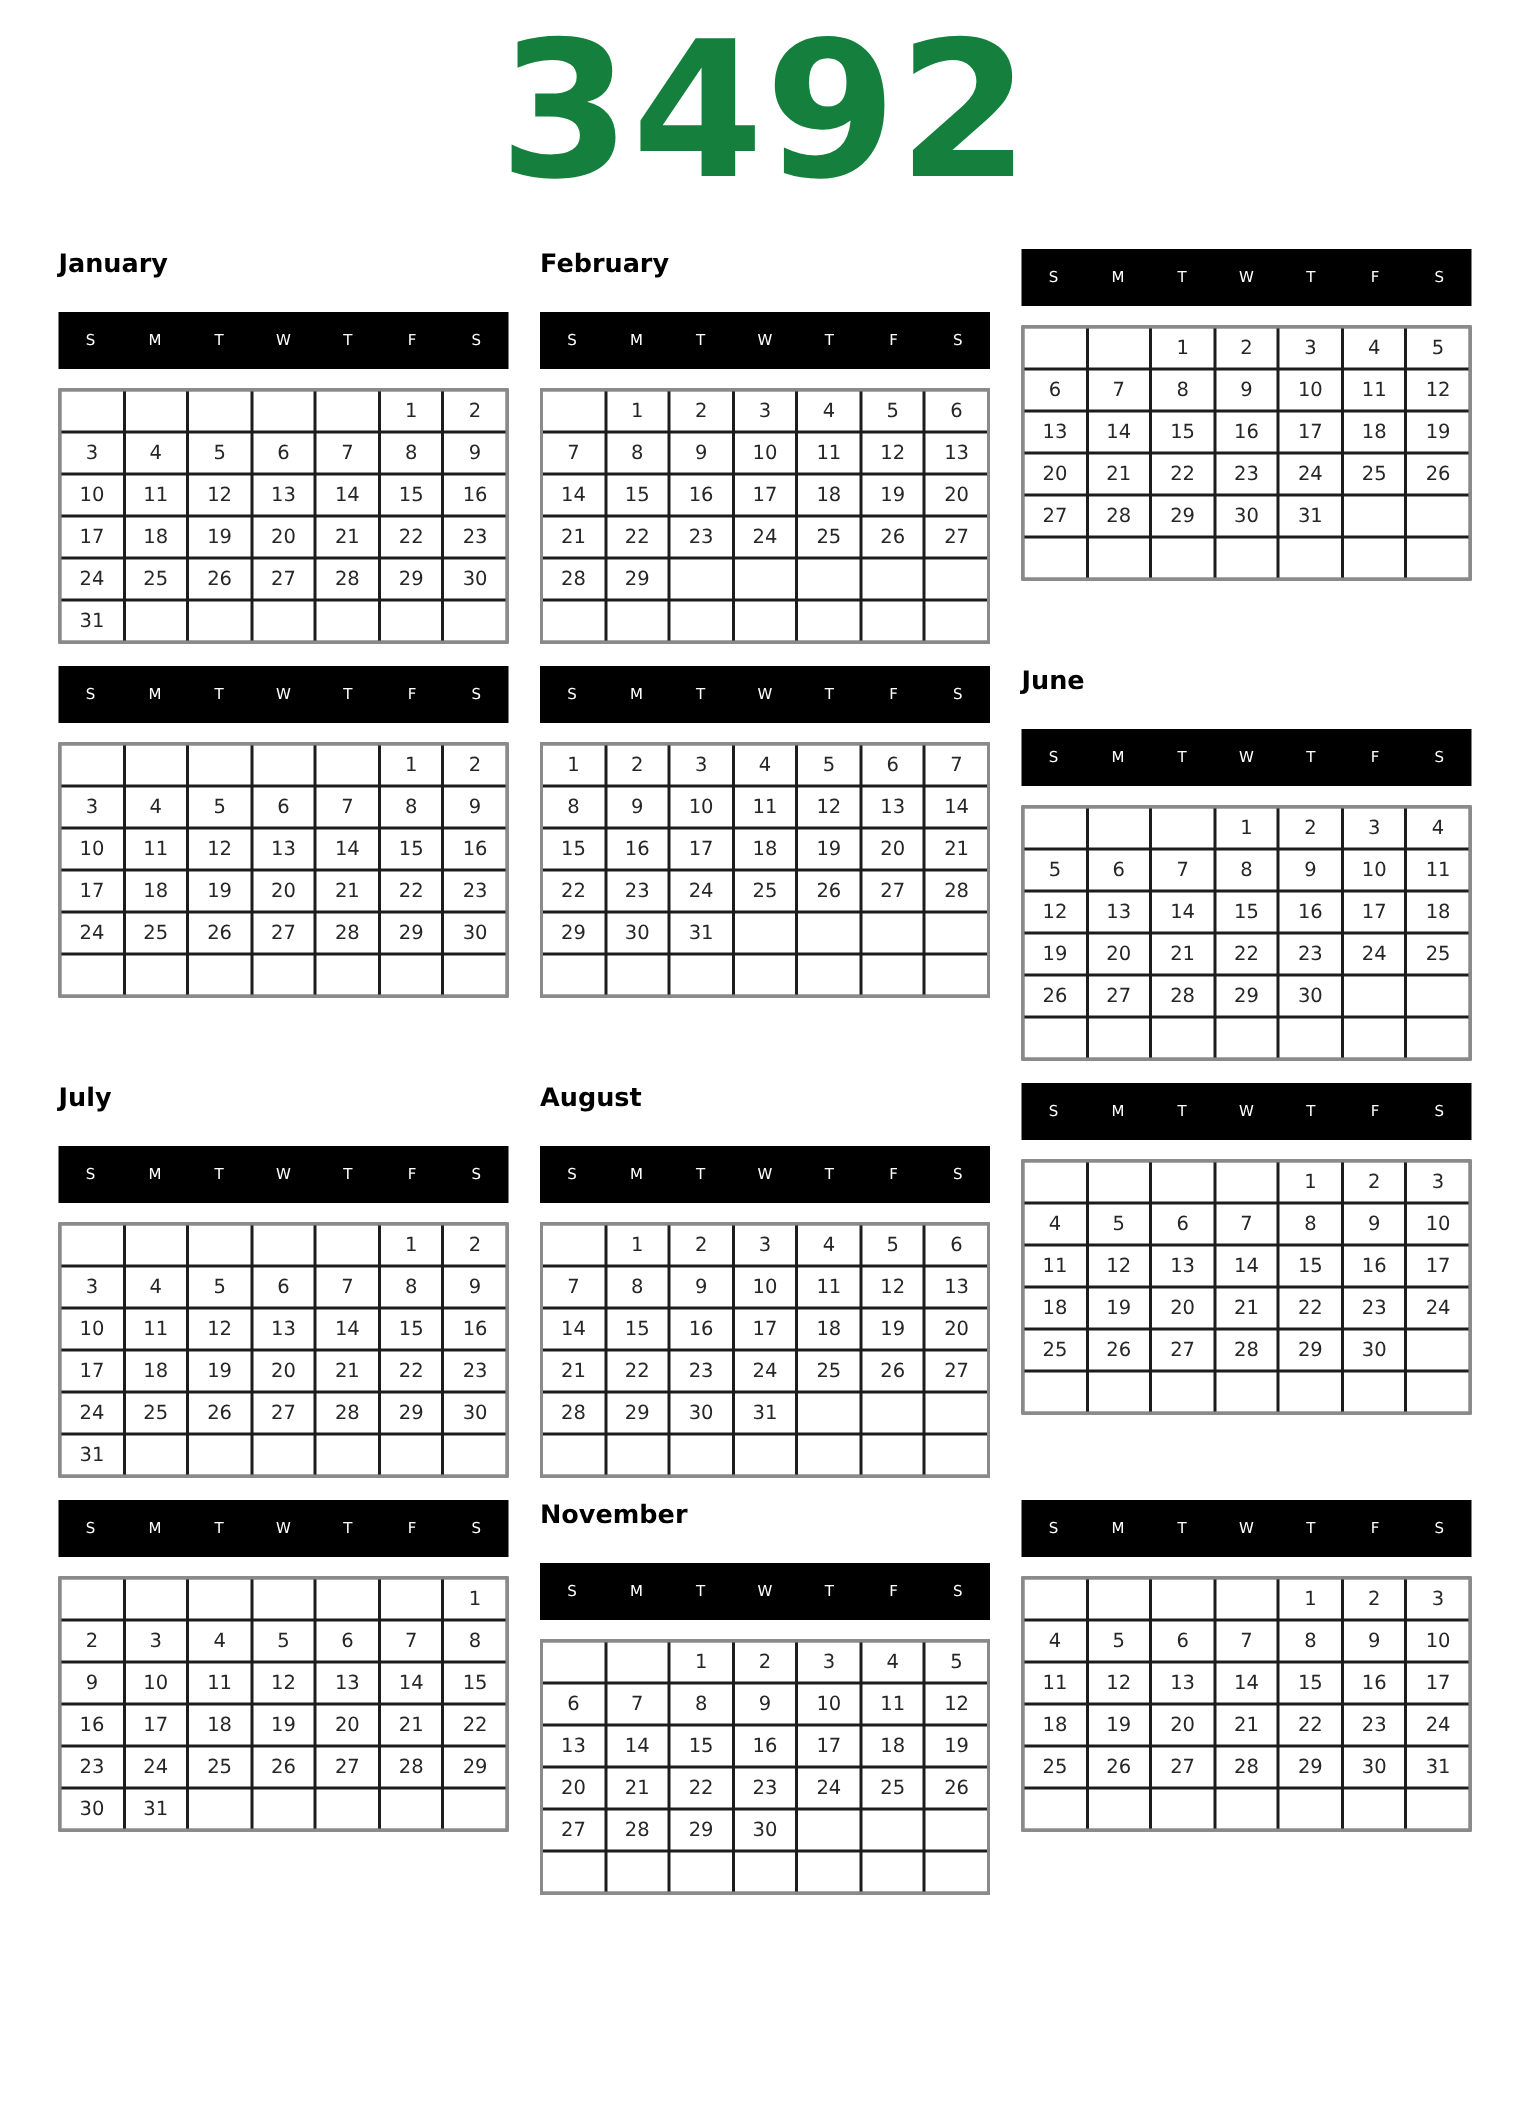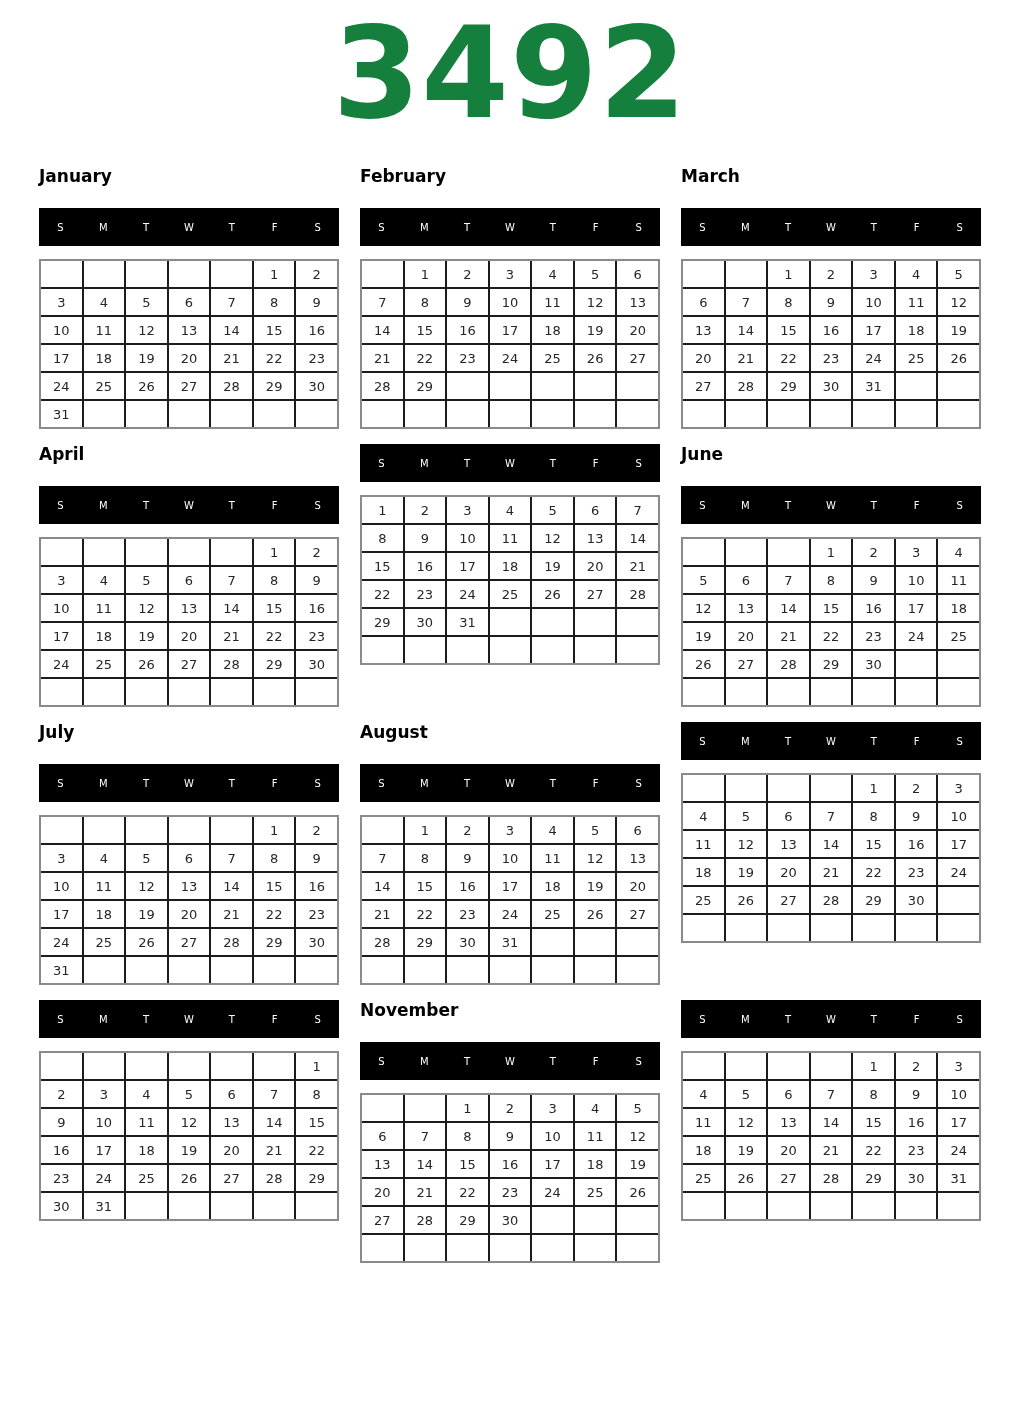--- a/index.html
+++ b/index.html
@@ -190,21 +190,20 @@
           <div class="date-cell"></div>
           <div class="date-cell"></div>
           <div class="date-cell"></div>
           <div class="date-cell"></div>
           <div class="date-cell"></div>
           <div class="date-cell"></div>
           <div class="date-cell"></div>
         </div>
       </div>
       <div class="month">
-        <div class="month-title">March</div>
         <div class="weekday-header">
           <span class="weekday-label">S</span>
           <span class="weekday-label">M</span>
           <span class="weekday-label">T</span>
           <span class="weekday-label">W</span>
           <span class="weekday-label">T</span>
           <span class="weekday-label">F</span>
           <span class="weekday-label">S</span>
         </div>
         <div class="date-grid">
@@ -246,21 +245,20 @@
           <div class="date-cell"></div>
           <div class="date-cell"></div>
           <div class="date-cell"></div>
           <div class="date-cell"></div>
           <div class="date-cell"></div>
           <div class="date-cell"></div>
           <div class="date-cell"></div>
         </div>
       </div>
       <div class="month">
-        <div class="month-title">April</div>
         <div class="weekday-header">
           <span class="weekday-label">S</span>
           <span class="weekday-label">M</span>
           <span class="weekday-label">T</span>
           <span class="weekday-label">W</span>
           <span class="weekday-label">T</span>
           <span class="weekday-label">F</span>
           <span class="weekday-label">S</span>
         </div>
         <div class="date-grid">

